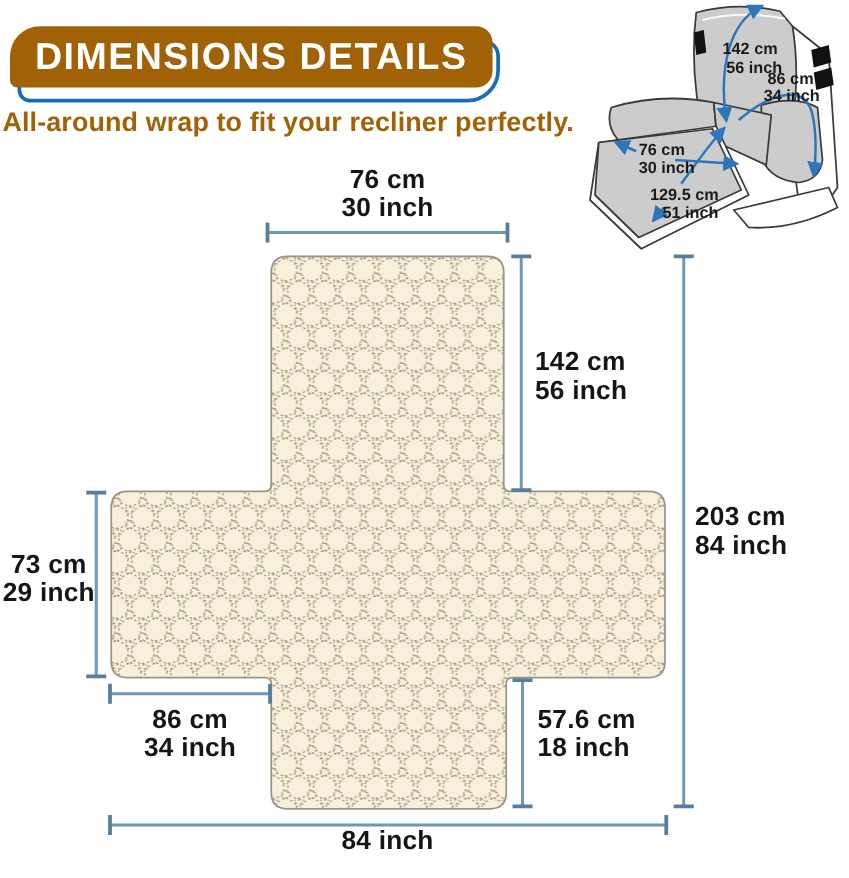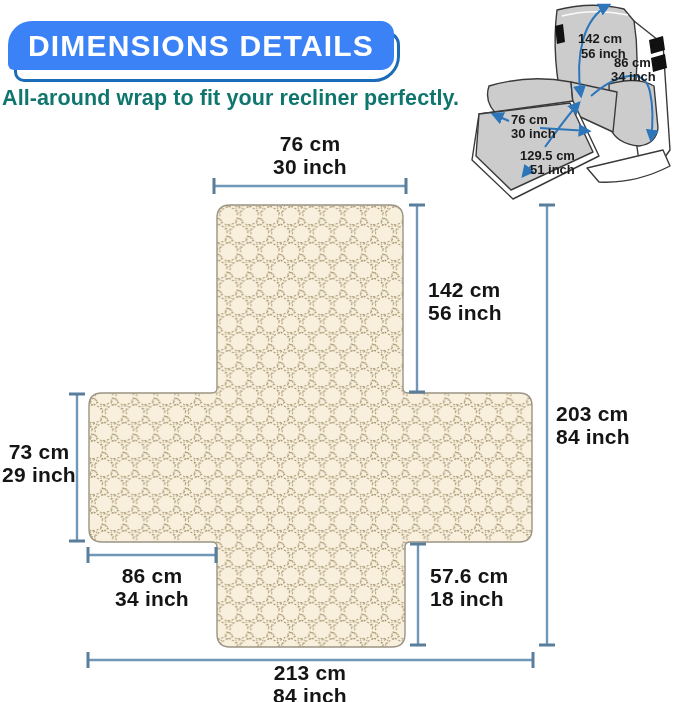--- a/index.html
+++ b/index.html
@@ -5,29 +5,29 @@
   html,body{margin:0;padding:0;}
   body{
     width:679px;height:702px;position:relative;overflow:hidden;
     background:#ffffff;font-family:"Liberation Sans",sans-serif;
   }
   .banner-echo{
     position:absolute;left:14px;top:31px;width:380px;height:45px;
     border:3px solid #1b6cb8;border-radius:10px 14px 26px 10px;z-index:1;background:#fff;
   }
   .banner{
-    position:absolute;left:8px;top:21px;width:386px;height:49px;background:#3b82f6;
+    position:absolute;left:8px;top:21px;width:386px;height:49px;background:#a16207;
     border-radius:24px 13px 13px 6px;display:flex;align-items:center;justify-content:center;z-index:2;
   }
   .banner-title{
     color:#ffffff;font-size:30px;font-weight:bold;letter-spacing:1.2px;white-space:nowrap;
   }
   .tagline{
     position:absolute;left:2px;top:86px;width:520px;z-index:2;
-    color:#0f766e;font-size:21.5px;font-weight:bold;white-space:nowrap;letter-spacing:.1px;
+    color:#a16207;font-size:21.5px;font-weight:bold;white-space:nowrap;letter-spacing:.1px;
   }
   .diagram-svg{position:absolute;left:0;top:0;z-index:0;}
   .recliner-svg{position:absolute;left:467px;top:0;z-index:2;}
   .dim-label{
     position:absolute;z-index:3;font-weight:bold;font-size:21px;line-height:22.5px;
     color:#151515;letter-spacing:.2px;white-space:nowrap;
   }
   .dim-label.center{text-align:center;}
   .rec-dim{font-size:13px;font-weight:bold;fill:#1a1a1a;}
 </style>
@@ -103,21 +103,20 @@
 </div>
 <div class="dim-label center" style="left:90px;top:565px;width:124px">
   <div>86 cm</div>
   <div>34 inch</div>
 </div>
 <div class="dim-label" style="left:430px;top:565px">
   <div>57.6 cm</div>
   <div>18 inch</div>
 </div>
 <div class="dim-label center" style="left:230px;top:662px;width:160px">
-  <div>213 cm</div>
   <div>84 inch</div>
 </div>
 
 <svg class="recliner-svg" width="212" height="200" viewBox="0 0 212 200">
   <defs>
     <marker id="ah" viewBox="0 0 10 10" refX="8" refY="5" markerWidth="6.5" markerHeight="6.5" orient="auto-start-reverse">
       <path d="M0 0 L10 5 L0 10 Z" fill="#2d76ba"></path>
     </marker>
   </defs>
   <g stroke="#3a3a3a" stroke-width="1.4" stroke-linejoin="round">

